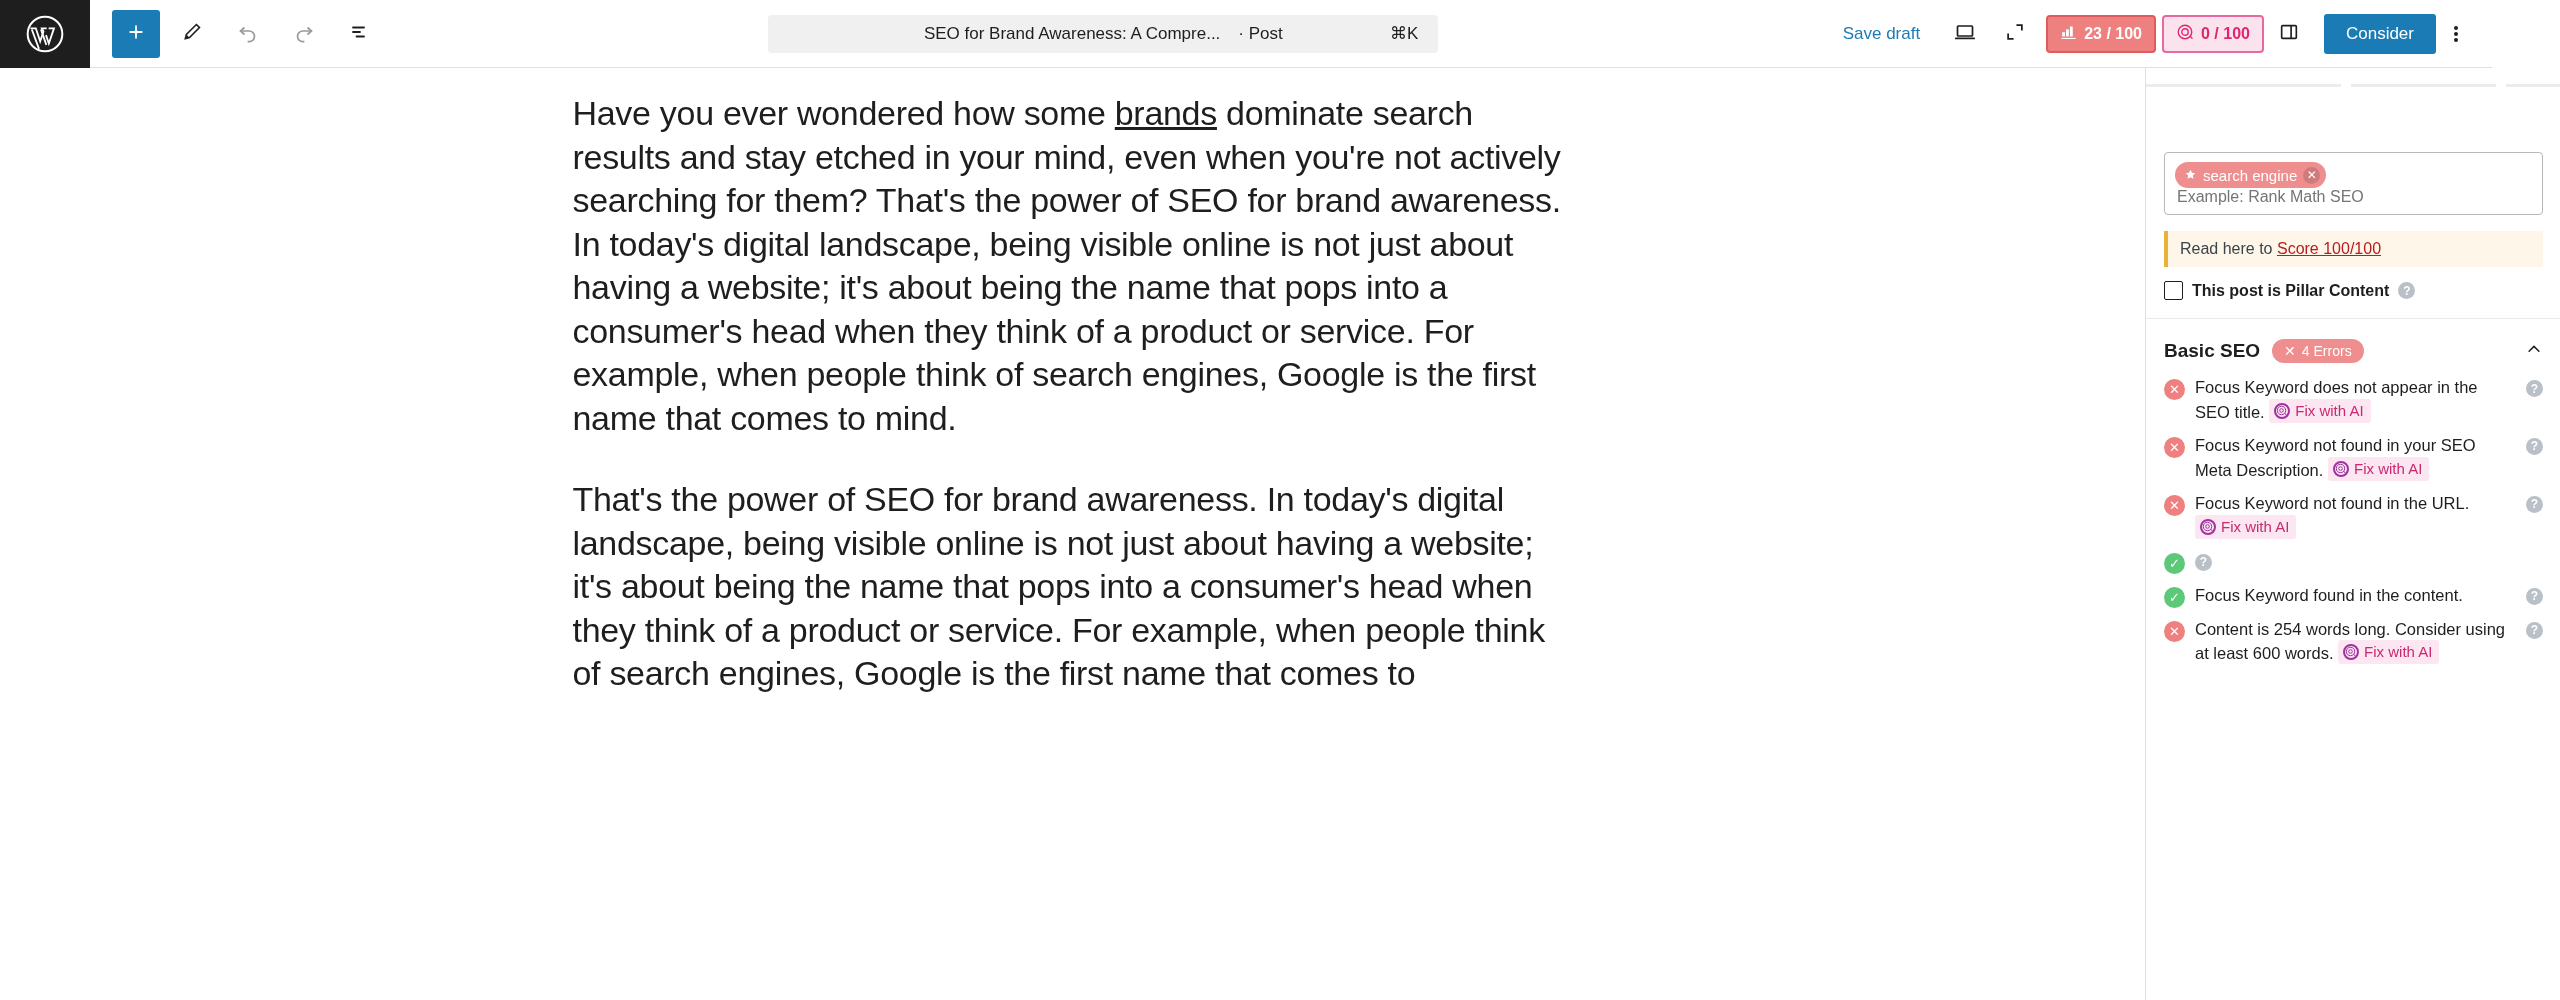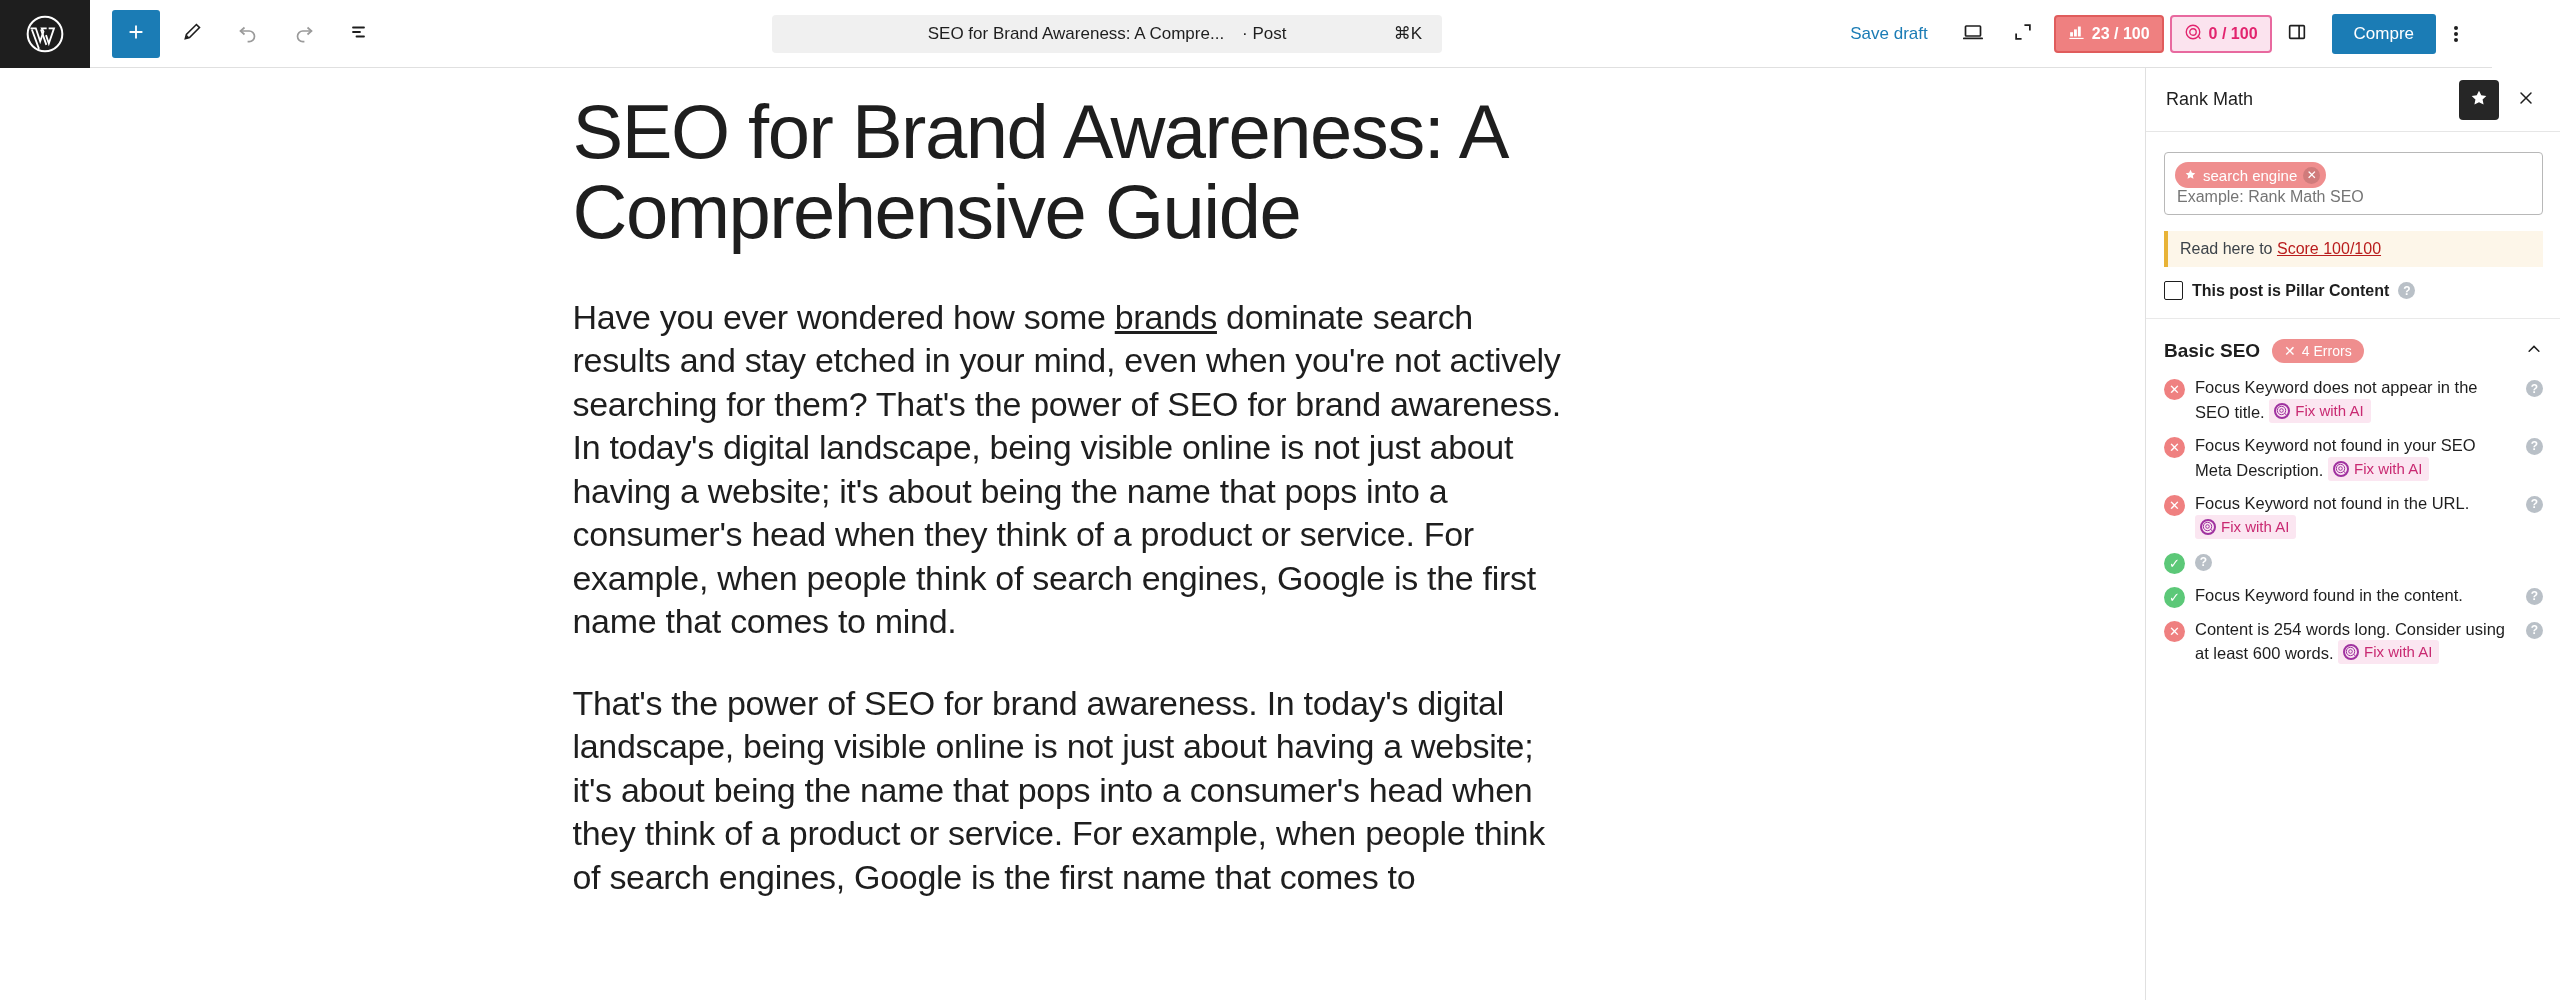--- a/index.html
+++ b/index.html
@@ -341,67 +341,49 @@
 
     <button class="icon-btn">
       <span>
         <svg width="22" height="22" viewBox="0 0 24 24" fill="none" stroke="#1e1e1e" stroke-width="1.8">
             <rect x="4" y="5" width="16" height="14" rx="1"></rect>
             <path d="M14.3 5v14"></path>
           </svg>
       </span>
     </button>
 
-    <button class="publish-btn">Compre</button>
+    <button class="publish-btn">Consider</button>
 
     <div class="kebab">
       <span>
           <i></i>
           <i></i>
           <i></i>
         </span>
     </div>
   </div>
 </div>
 
 <div class="canvas">
   <div class="post">
-    <h1 class="post-title">SEO for Brand Awareness: A Comprehensive Guide</h1>
 
     <p><span>Have you ever wondered how some </span><a class="inline-link" href="#">brands</a><span> dominate search results and stay etched in your mind, even when you're not actively searching for them? That's the power of SEO for brand awareness. In today's digital landscape, being visible online is not just about having a website; it's about being the name that pops into a consumer's head when they think of a product or service. For example, when people think of search engines, Google is the first name that comes to mind.</span></p>
 
     <p>That's the power of SEO for brand awareness. In today's digital landscape, being visible online is not just about having a website; it's about being the name that pops into a consumer's head when they think of a product or service. For example, when people think of search engines, Google is the first name that comes to</p>
   </div>
 </div>
 
 <div class="rm-sidebar">
 
   <div class="rm-ghost-tabs">
     <span class="g1"></span>
     <span class="g2"></span>
     <span class="g3"></span>
   </div>
 
-  <div class="rm-header">
-    <span class="rm-title">Rank Math</span>
-    <div class="rm-star-btn">
-      <span>
-        <svg width="20" height="20" viewBox="0 0 24 24" fill="#fff">
-            <path d="M12 3.2l2.7 5.6 6.1.8-4.5 4.2 1.2 6.1L12 17l-5.5 2.9 1.2-6.1L3.2 9.6l6.1-.8z"></path>
-          </svg>
-      </span>
-    </div>
-    <div class="rm-close">
-      <span>
-        <svg width="20" height="20" viewBox="0 0 24 24" stroke="#1e1e1e" stroke-width="1.8" stroke-linecap="round">
-            <path d="M6 6l12 12M18 6L6 18"></path>
-          </svg>
-      </span>
-    </div>
-  </div>
 
   <div class="rm-body">
 
     <div class="rm-block">
       <div class="kw-field">
         <div class="kw-chip">
           <span>
             <svg width="13" height="13" viewBox="0 0 24 24" fill="#fff">
                 <path d="M12 3.2l2.7 5.6 6.1.8-4.5 4.2 1.2 6.1L12 17l-5.5 2.9 1.2-6.1L3.2 9.6l6.1-.8z"></path>
               </svg>

